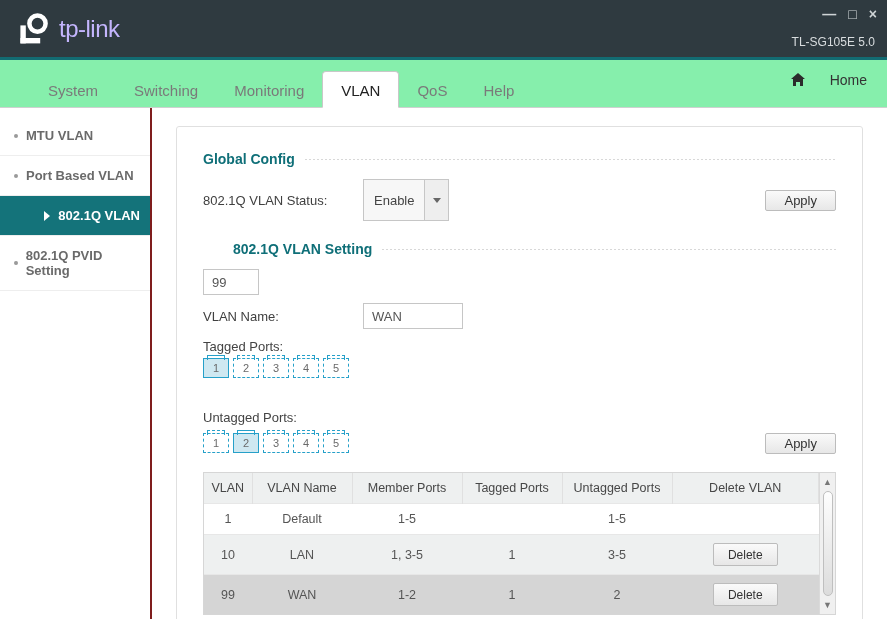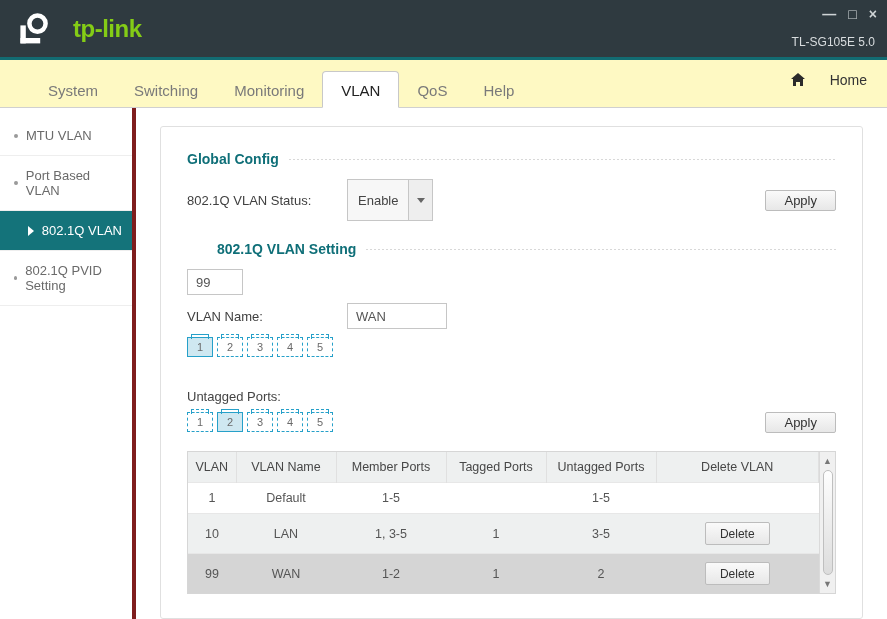--- a/index.html
+++ b/index.html
@@ -18,34 +18,34 @@
     color: #fff;
     height: 60px;
     position: relative;
     display: flex;
     align-items: center;
     padding: 0 15px;
     border-bottom: 3px solid #126b72;
   }
   .logo-wrap { display:flex; align-items:center; }
   .logo-svg { width:36px; height:36px; }
-  .brand { font-size: 24px; font-weight: 700; margin-left: 22px; letter-spacing: -0.5px; color:#84cc16;}
+  .brand { font-size: 24px; font-weight: 400; margin-left: 8px; letter-spacing: -0.5px; color:#c4b5fd;}
   .wincontrols {
     position: absolute; top: 6px; right: 10px;
     display: flex; gap: 12px; color:#cfd4d6; font-size:14px;
   }
   .wincontrols span { cursor: pointer; font-weight:bold; }
   .modelver { position:absolute; right:12px; bottom:8px; color:#d9dddf; font-size:12px; }
   
   .navrow {
     display:flex; align-items:flex-end; height:48px;
     border-bottom:1px solid #d0d0d0;
     padding-left:30px;
     position:relative;
-    background:#fef9c3;
+    background:#86efac;
   }
   .navtab {
     padding: 10px 18px 8px 18px;
     color:#7a7a7a; font-size:15px;
     cursor:pointer;
   }
   .navtab.active {
     color:#222;
     border:1px solid #c8c8c8;
     border-bottom:1px solid #fff;
@@ -58,23 +58,24 @@
     position:absolute; right:20px; top:12px;
     display:flex; align-items:center; gap:24px;
     color:#333; font-size:14px; cursor:pointer;
   }
   
   .main {
     display:flex;
     height: calc(619px - 60px - 48px);
   }
   .sidebar {
-    width:136px;
-    border-right:4px solid #7f1d1d;
+    width:152px;
+    border-right:2px solid #7f1d1d;
     padding-top:8px;
+    font-weight:bold;
   }
   .sideitem {
     padding:12px 10px 12px 14px;
     color:#6a6a6a; font-size:13px;
     border-bottom:1px solid #eee;
     cursor:pointer;
     display:flex; align-items:center; gap:8px;
   }
   .sideitem .bullet { width:4px;height:4px;border-radius:50%;background:#9a9a9a;display:inline-block;}
   .sideitem.active { background:#14737a; color:#fff; }
@@ -251,20 +252,21 @@
       </div>
 
       <div class="formrow">
         <input class="txtinput" style="width: 56px;" value="99">
       </div>
       <div class="formrow">
         <span class="formlabel">VLAN Name:</span>
         <input class="txtinput w100" value="WAN" style="">
       </div>
 
+      <div class="portlabel">Tagged Ports:</div>
       <div class="ports">
         <div class="port sel">1</div>
         <div class="port dashed">2</div>
         <div class="port dashed">3</div>
         <div class="port dashed">4</div>
         <div class="port dashed">5</div>
       </div>
 
       <div class="spacer"></div>
 

